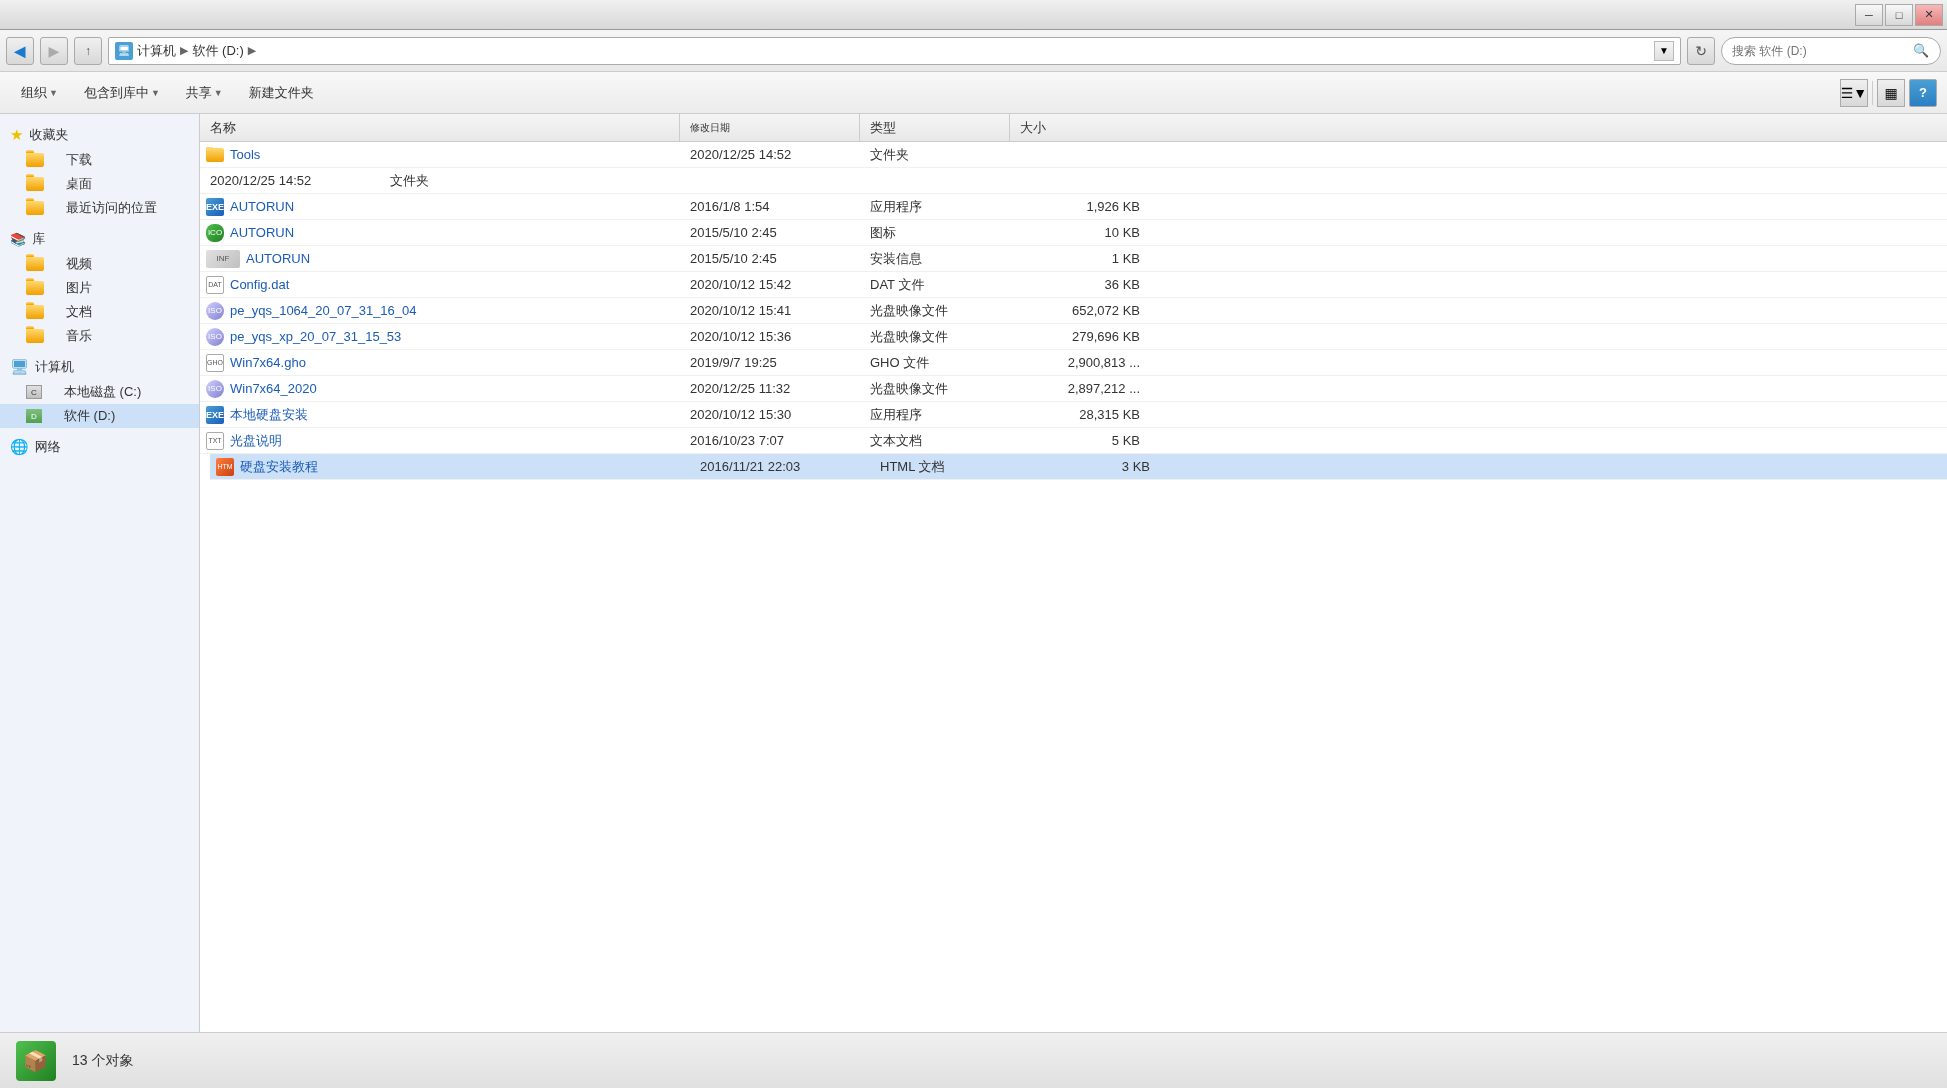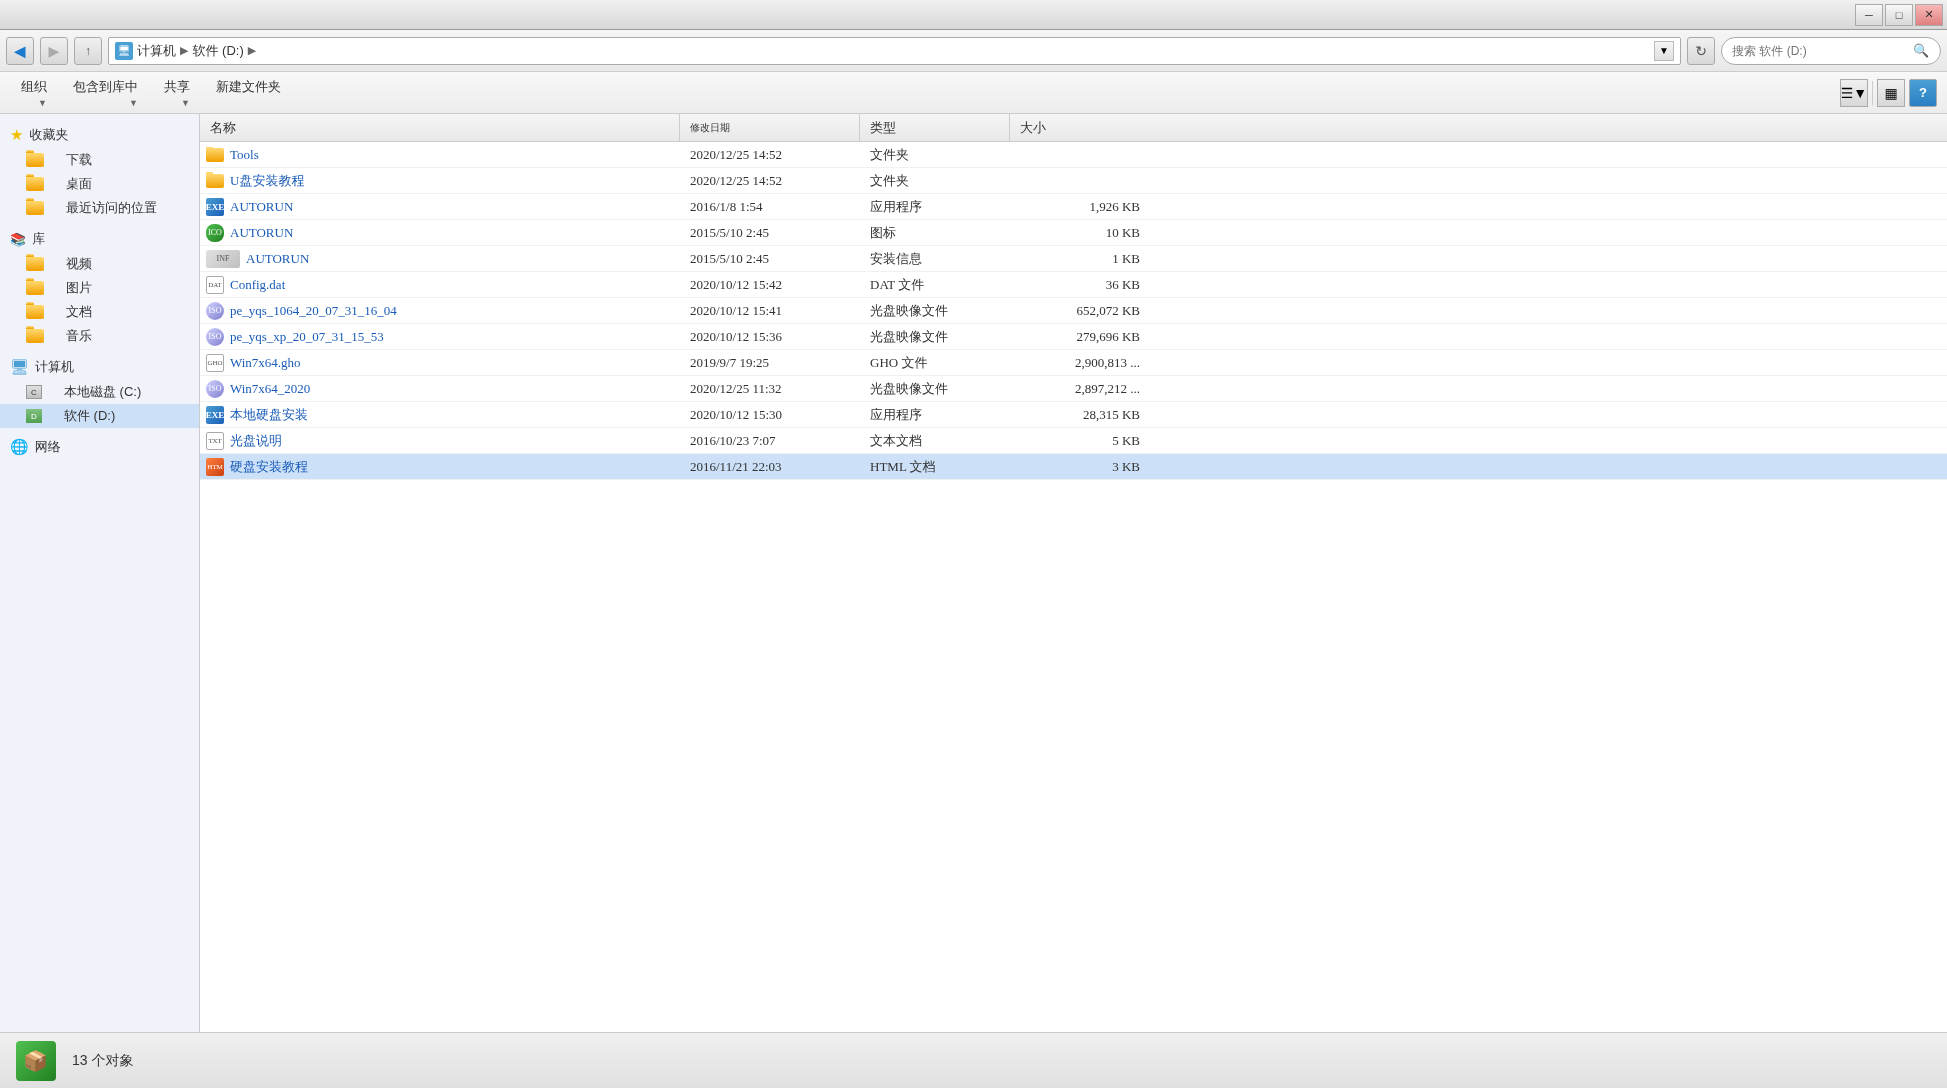--- a/index.html
+++ b/index.html
@@ -157,25 +157,24 @@
       gap: 4px;
     }
     .toolbar-btn {
       height: 32px;
       padding: 0 10px;
       border: 1px solid transparent;
       background: transparent;
       border-radius: 3px;
       cursor: pointer;
       display: flex;
-      align-items: flex-end;
+      align-items: center;
       gap: 2px;
       font-size: 13px;
       color: #333;
-      flex-direction: column;
     }
     .toolbar-btn .arrow {
       font-size: 9px;
       color: #666;
     }
     .toolbar-right {
       margin-left: auto;
       display: flex;
       align-items: center;
       gap: 4px;
@@ -311,23 +310,22 @@
       border-right: 1px solid #ccc;
     }
     .col-header:last-child { border-right: none; }
 
     .file-row {
       display: flex;
       align-items: center;
       height: 26px;
       border-bottom: 1px solid #f0f0f0;
       cursor: pointer;
-      font-family: Liberation Serif, serif;
-    }
-    .file-row.selected { background: #cce0f8; }
+    }
+    .file-row.selected { background: #cce0f8; margin-left: 10px; }
     .file-cell-name {
       width: 480px;
       padding: 0 6px;
       font-size: 13px;
       color: #1a5cb8;
       display: flex;
       align-items: center;
       gap: 6px;
       overflow: hidden;
       white-space: nowrap;
@@ -602,24 +600,20 @@
         <div class="file-row">
     <div class="file-cell-name">
       <div class="icon-folder"></div>
       <span>Tools</span>
     </div>
     <div class="file-cell-date">2020/12/25 14:52</div>
     <div class="file-cell-type">文件夹</div>
     <div class="file-cell-size"></div>
   </div>
         <div class="file-row">
-    <div class="file-cell-name">
-      <div class="icon-folder"></div>
-      <span>U盘安装教程</span>
-    </div>
     <div class="file-cell-date">2020/12/25 14:52</div>
     <div class="file-cell-type">文件夹</div>
     <div class="file-cell-size"></div>
   </div>
         <div class="file-row">
     <div class="file-cell-name">
       <div class="icon-exe">EXE</div>
       <span>AUTORUN</span>
     </div>
     <div class="file-cell-date">2016/1/8 1:54</div>

